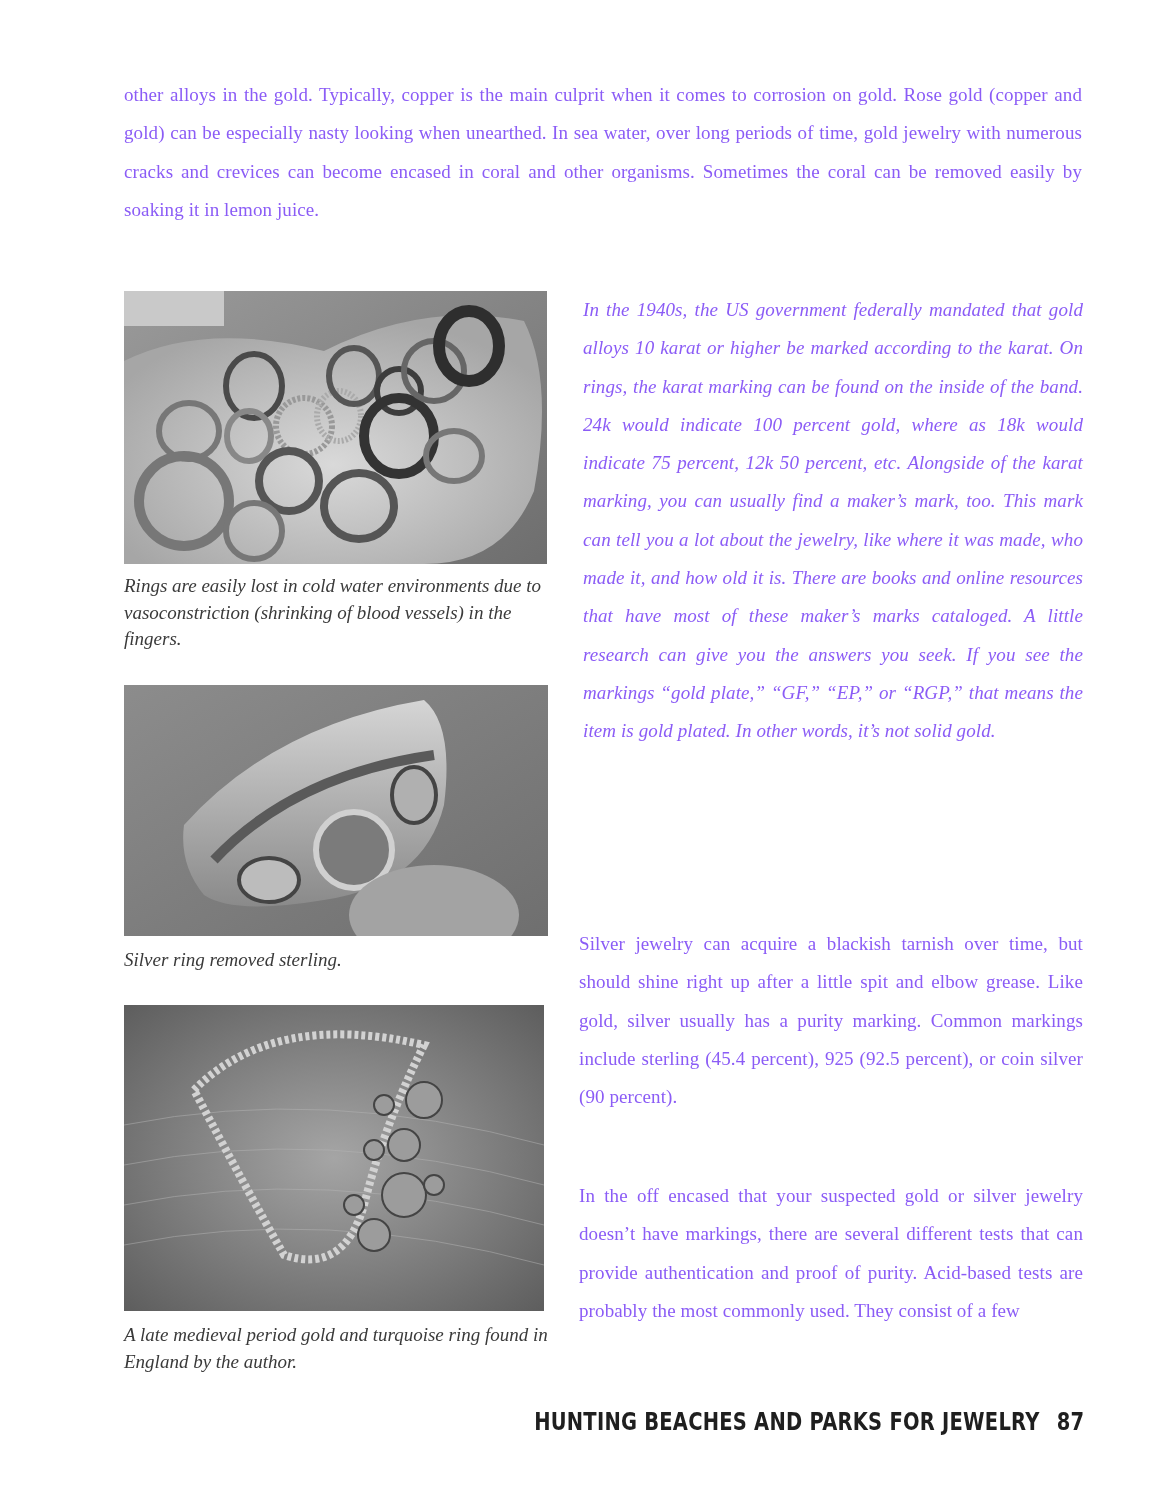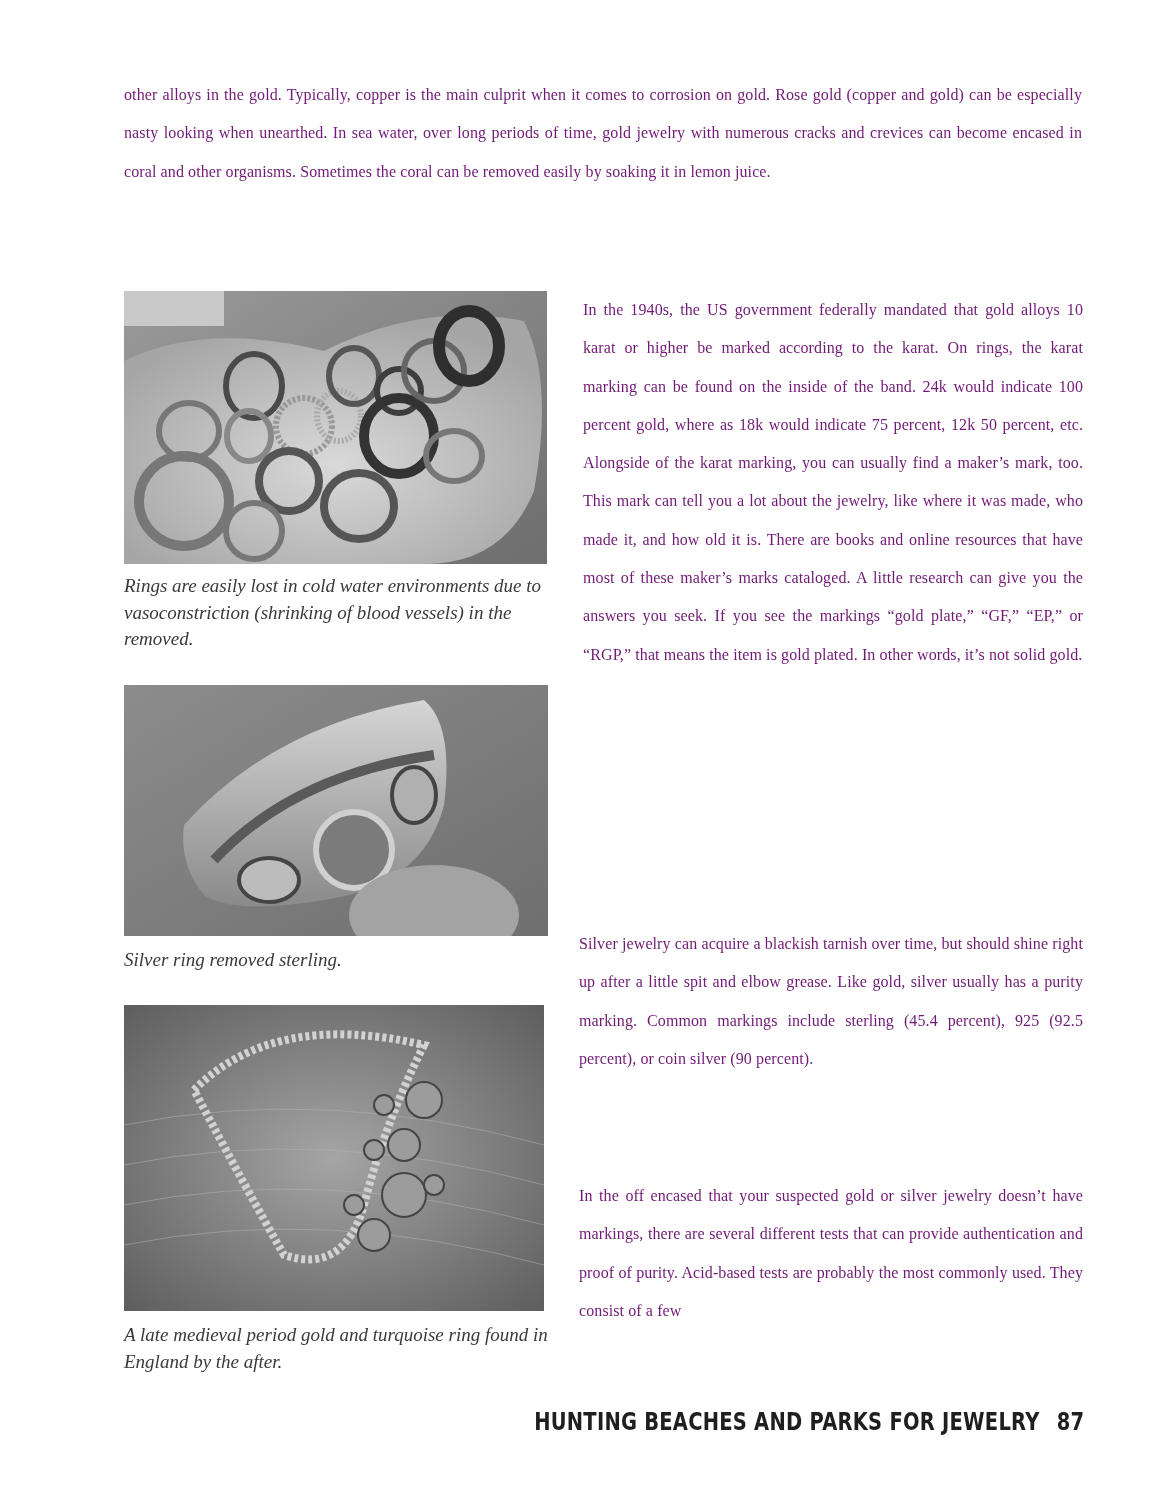--- a/index.html
+++ b/index.html
@@ -1,21 +1,21 @@
 <!DOCTYPE html>
 <html><head>
 <meta charset="utf-8">
 <style>
   html, body { margin: 0; padding: 0; background: #ffffff; }
   body { width: 1166px; height: 1500px; position: relative; overflow: hidden;
          font-family: "Liberation Serif", "DejaVu Serif", serif; color: #2b2b2b; }
-  .para { position: absolute; font-size: 16px; line-height: 38.3px; text-align: justify;
-          text-align-last: left; margin: 0; color: #701a75; letter-spacing: 0.1px; }
+  .para { position: absolute; font-size: 19px; line-height: 38.3px; text-align: justify;
+          text-align-last: left; margin: 0; color: #8b5cf6; letter-spacing: 0.1px; }
   #p-intro { left: 124px; top: 76px; width: 958px; }
-  #p-1940s { left: 583px; top: 291px; width: 500px; }
+  #p-1940s { left: 583px; top: 291px; width: 500px; font-style: italic; }
   #p-silver { left: 579px; top: 925px; width: 504px; }
   #p-offchance { left: 579px; top: 1177px; width: 504px; }
   .photo { position: absolute; overflow: hidden; background: #8a8a8a; }
   #photo-rings { left: 124px; top: 291px; width: 423px; height: 273px; }
   #photo-silver { left: 124px; top: 685px; width: 424px; height: 251px; }
   #photo-medieval { left: 124px; top: 1005px; width: 420px; height: 306px; }
   .photo svg { width: 100%; height: 100%; display: block; }
   .caption { position: absolute; left: 124px; width: 430px; font-style: italic;
              font-size: 19px; line-height: 26.5px; color: #3a3a3a; margin: 0; }
   #cap-rings { top: 573px; }
@@ -57,21 +57,21 @@
       <ellipse cx="310" cy="80" rx="30" ry="30" stroke="#666"></ellipse>
       <ellipse cx="345" cy="55" rx="30" ry="35" stroke="#2e2e2e" stroke-width="12"></ellipse>
       <ellipse cx="330" cy="165" rx="28" ry="25" stroke="#777"></ellipse>
       <ellipse cx="60" cy="210" rx="45" ry="45" stroke="#777" stroke-width="10"></ellipse>
       <ellipse cx="165" cy="190" rx="30" ry="30" stroke="#555" stroke-width="8"></ellipse>
       <ellipse cx="235" cy="215" rx="35" ry="33" stroke="#555" stroke-width="8"></ellipse>
       <ellipse cx="130" cy="240" rx="28" ry="28" stroke="#777"></ellipse>
     </g>
   </svg>
 </div>
-<p class="caption" id="cap-rings">Rings are easily lost in cold water environments due to vasoconstriction (shrinking of blood vessels) in the removed.</p>
+<p class="caption" id="cap-rings">Rings are easily lost in cold water environments due to vasoconstriction (shrinking of blood vessels) in the fingers.</p>
 
 <div class="photo" id="photo-silver">
   <svg viewBox="0 0 424 251" preserveAspectRatio="none">
     <defs>
       <linearGradient id="bg2" x1="0" y1="0" x2="1" y2="1">
         <stop offset="0" stop-color="#8c8c8c"></stop>
           <stop offset="1" stop-color="#6f6f6f"></stop>
       </linearGradient>
       <linearGradient id="band2" x1="0" y1="0" x2="0" y2="1">
         <stop offset="0" stop-color="#d5d5d5"></stop>
@@ -110,21 +110,21 @@
         <circle cx="280" cy="140" r="16"></circle>
       <circle cx="280" cy="190" r="22"></circle>
         <circle cx="250" cy="230" r="16"></circle>
       <circle cx="260" cy="100" r="10"></circle>
         <circle cx="250" cy="145" r="10"></circle>
       <circle cx="310" cy="180" r="10"></circle>
         <circle cx="230" cy="200" r="10"></circle>
     </g>
   </svg>
 </div>
-<p class="caption" id="cap-medieval">A late medieval period gold and turquoise ring found in England by the after.</p>
+<p class="caption" id="cap-medieval">A late medieval period gold and turquoise ring found in England by the author.</p>
 
 <p class="para" id="p-1940s">In the 1940s, the US government federally mandated that gold alloys 10 karat or higher be marked according to the karat. On rings, the karat marking can be found on the inside of the band. 24k would indicate 100 percent gold, where as 18k would indicate 75 percent, 12k 50 percent, etc. Alongside of the karat marking, you can usually find a maker’s mark, too. This mark can tell you a lot about the jewelry, like where it was made, who made it, and how old it is. There are books and online resources that have most of these maker’s marks cataloged. A little research can give you the answers you seek. If you see the markings “gold plate,” “GF,” “EP,” or “RGP,” that means the item is gold plated. In other words, it’s not solid gold.</p>
 <p class="para" id="p-silver">Silver jewelry can acquire a blackish tarnish over time, but should shine right up after a little spit and elbow grease. Like gold, silver usually has a purity marking. Common markings include sterling (45.4 percent), 925 (92.5 percent), or coin silver (90 percent).</p>
 <p class="para" id="p-offchance">In the off encased that your suspected gold or silver jewelry doesn’t have markings, there are several different tests that can provide authentication and proof of purity. Acid-based tests are probably the most commonly used. They consist of a few</p>
 
 <div class="footer">
   <span>HUNTING BEACHES AND PARKS FOR JEWELRY</span>
   <span>87</span>
 </div>
 

